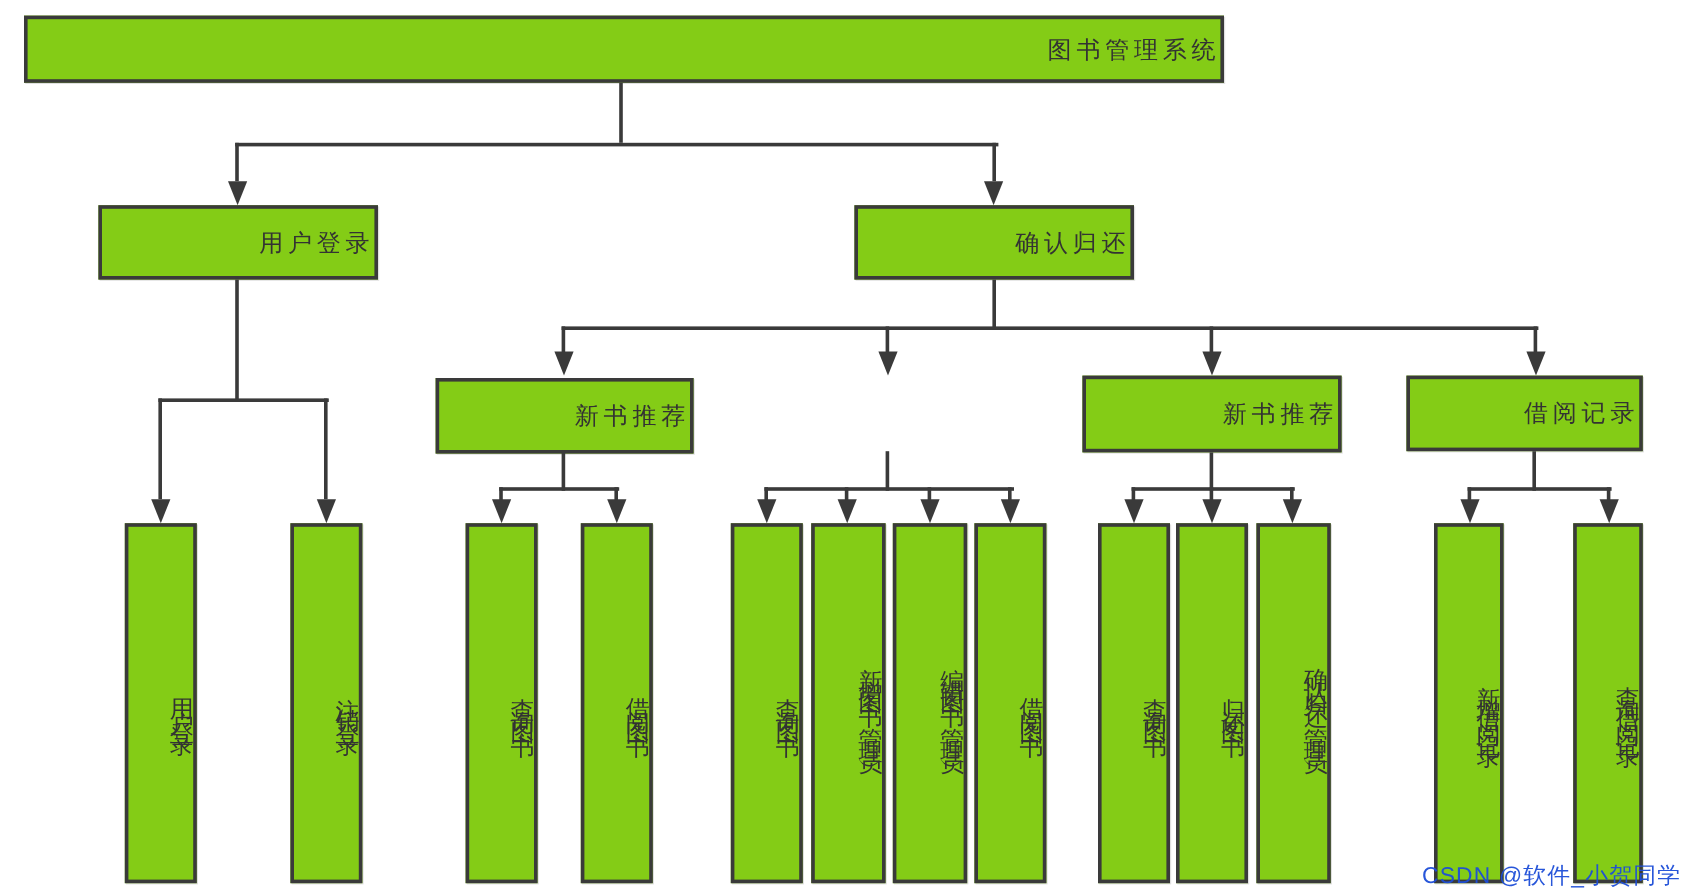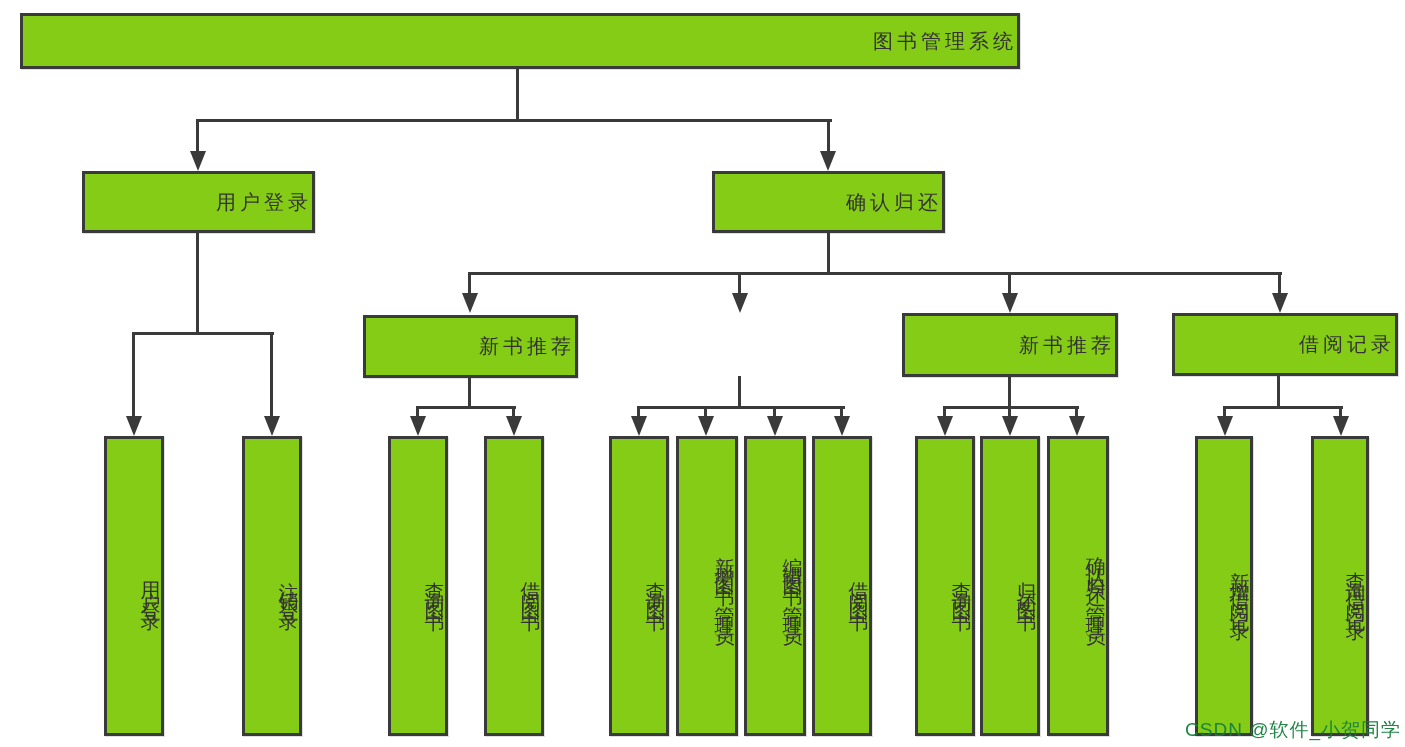--- a/index.html
+++ b/index.html
@@ -51,21 +51,21 @@
     height: 0;
     border-left: 8px solid transparent;
     border-right: 8px solid transparent;
     border-top: 20px solid #3a3a3a;
   }
   .watermark {
     position: absolute;
     right: 4px;
     top: 717px;
     font-size: 19px;
-    color: #15803d;
+    color: #1d4ed8;
     letter-spacing: 1px;
     z-index: 5;
     opacity: 0.95;
   }
 </style>
 </head>
 <body>
 
 <div id="canvas">
 
@@ -104,21 +104,21 @@
   <div class="arrow" style="left:1002px;top:293px"></div>
   <div class="vline" style="left:1278px;top:272px;height:22px"></div>
   <div class="arrow" style="left:1272px;top:293px"></div>
 
   <div class="box" style="left:363px;top:315px;width:215px;height:63px">
     <span>新书推荐</span>
   </div>
   <div class="box" style="left:902px;top:313px;width:216px;height:64px">
     <span>新书推荐</span>
   </div>
-  <div class="box" style="left:1172px;top:313px;width:226px;height:63px">
+  <div class="box" style="left:1172px;top:313px;width:197px;height:63px">
     <span>借阅记录</span>
   </div>
 
   <div class="vline" style="left:468px;top:376px;height:33px"></div>
   <div class="hline" style="left:416px;top:406px;width:100px"></div>
   <div class="vline" style="left:416px;top:406px;height:12px"></div>
   <div class="arrow" style="left:410px;top:416px"></div>
   <div class="vline" style="left:512px;top:406px;height:12px"></div>
   <div class="arrow" style="left:506px;top:416px"></div>
 

